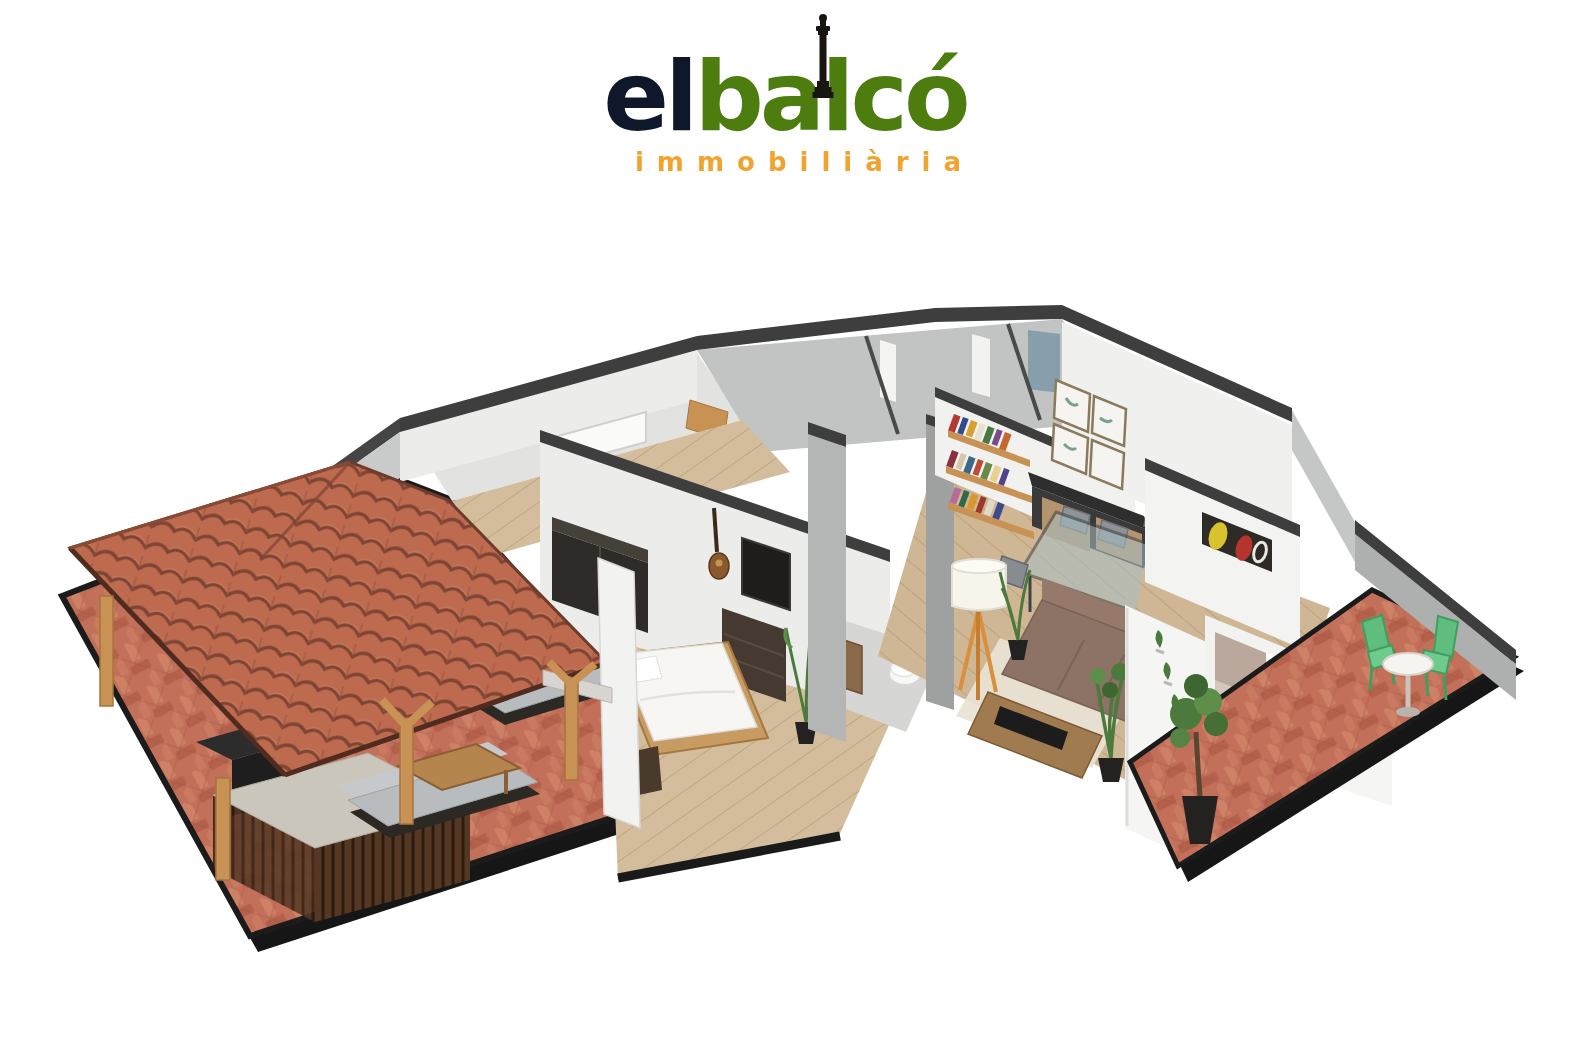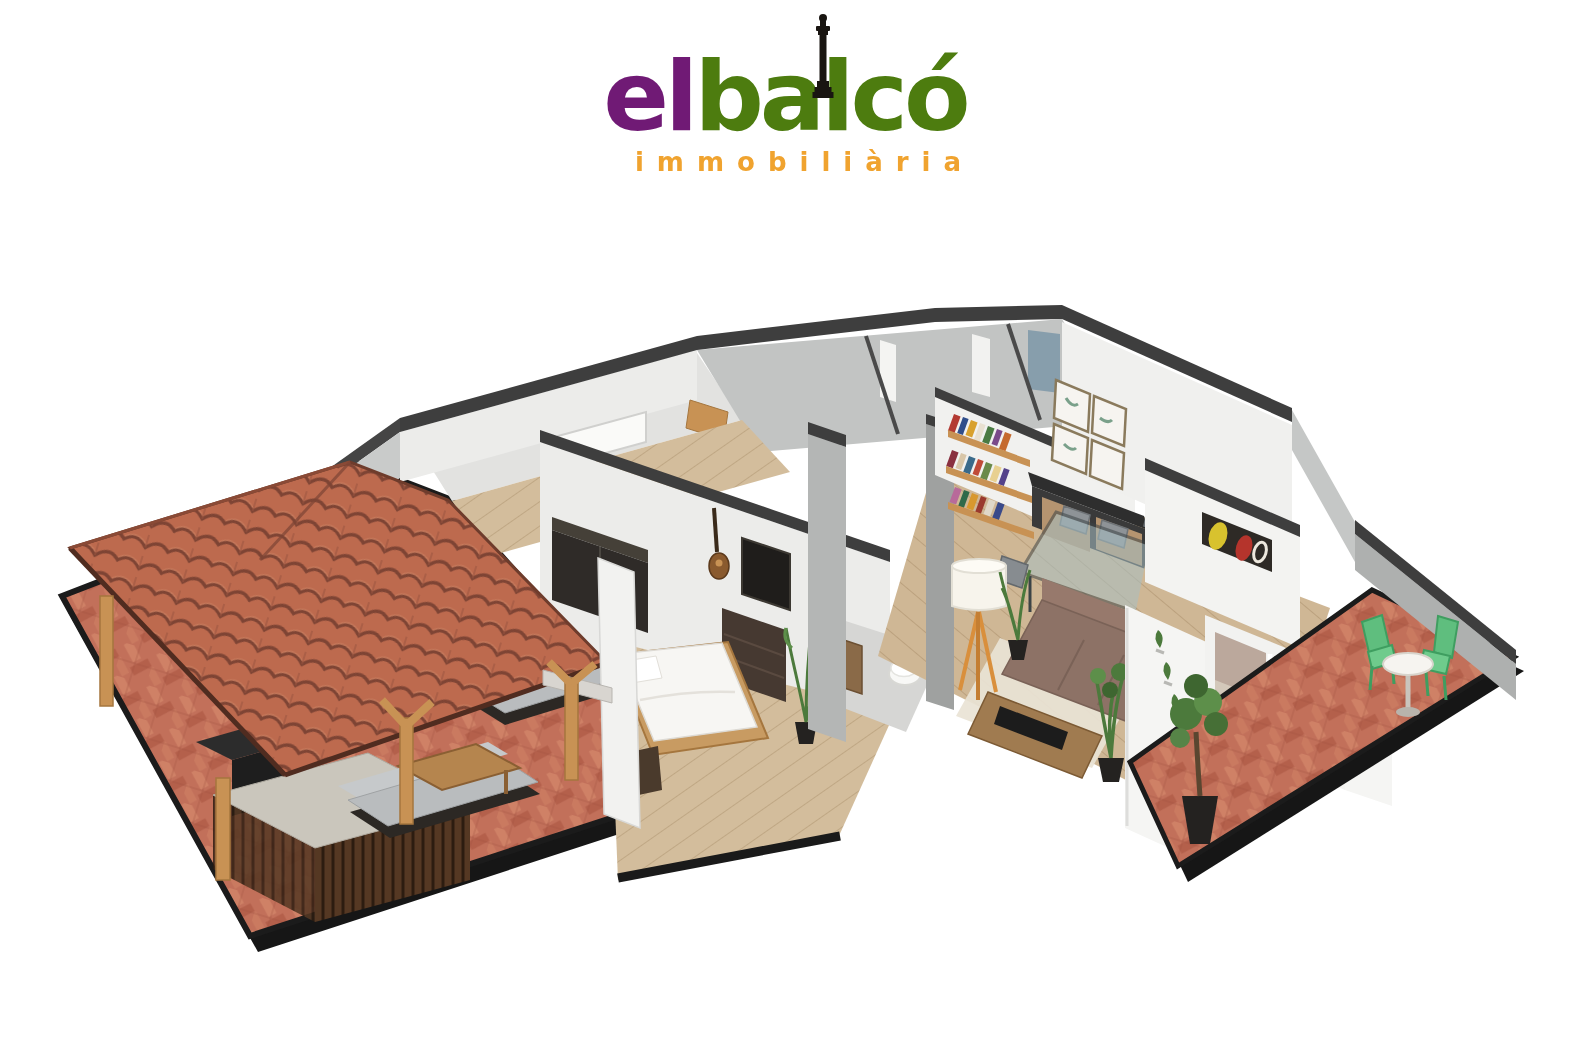--- a/index.html
+++ b/index.html
@@ -3,21 +3,21 @@
 <meta charset="utf-8">
 <style>
   html,body{margin:0;padding:0;background:#ffffff;}
   body{width:1570px;height:1047px;overflow:hidden;font-family:"DejaVu Sans",sans-serif;position:relative;}
   .stage{position:absolute;inset:0;background:#ffffff;}
 
   
   .logo{position:absolute;top:48px;left:0;width:100%;text-align:center;}
   .wordmark{position:relative;display:inline-block;line-height:1;white-space:nowrap;}
   .wordmark span{font-weight:800;font-size:97px;letter-spacing:-4px;}
-  .logo-el{color:#701a75;text-align:right;}
+  .logo-el{color:#0f172a;text-align:right;}
   .logo-balco{color:#4d7c0f;}
   .logo-column{position:absolute;left:50%;margin-left:27px;top:-36px;width:22px;height:88px;}
   .logo-subtitle{margin-top:2px;font-size:26px;font-weight:600;color:#F0A32F;
       letter-spacing:13px;text-indent:13px;padding-left:26px;}
 
   svg{display:block;}
 </style>
 </head>
 <body>
 

